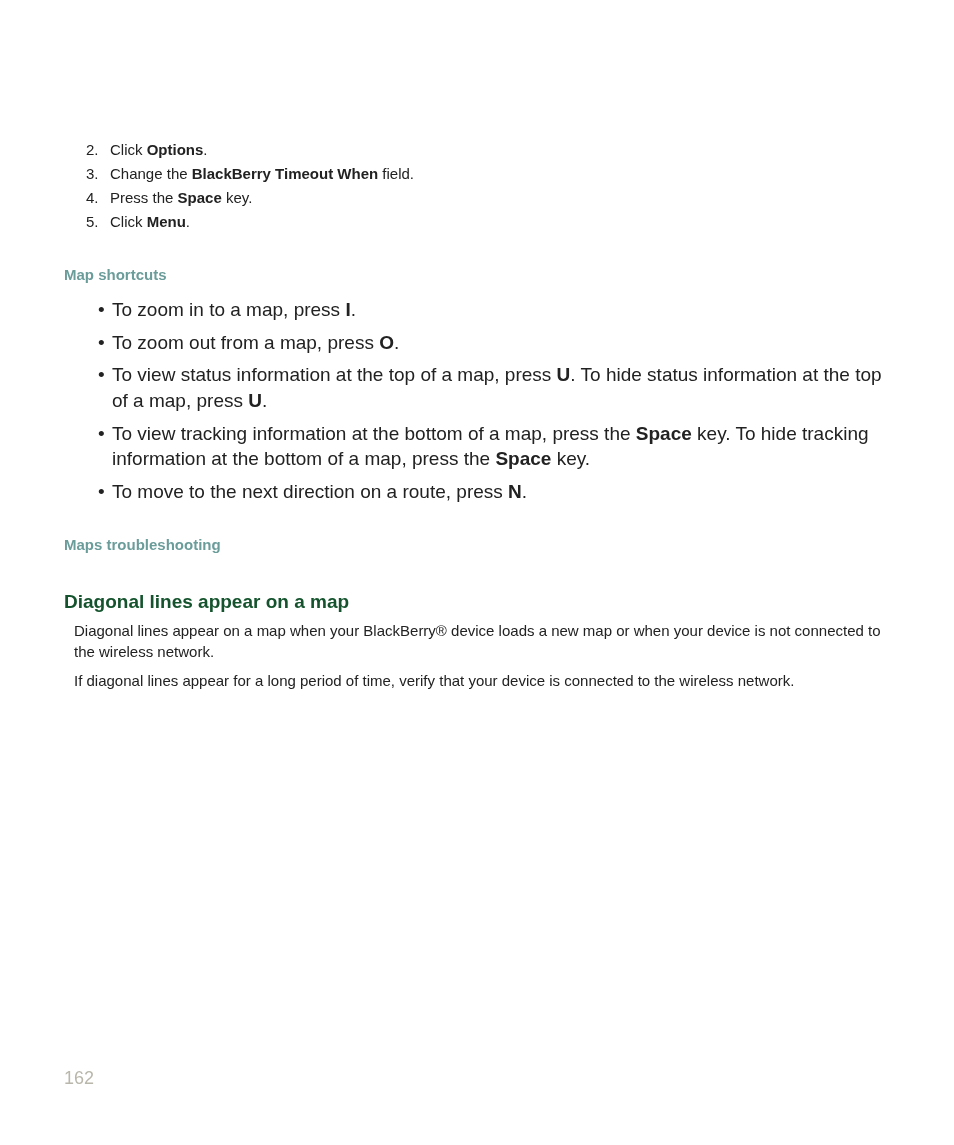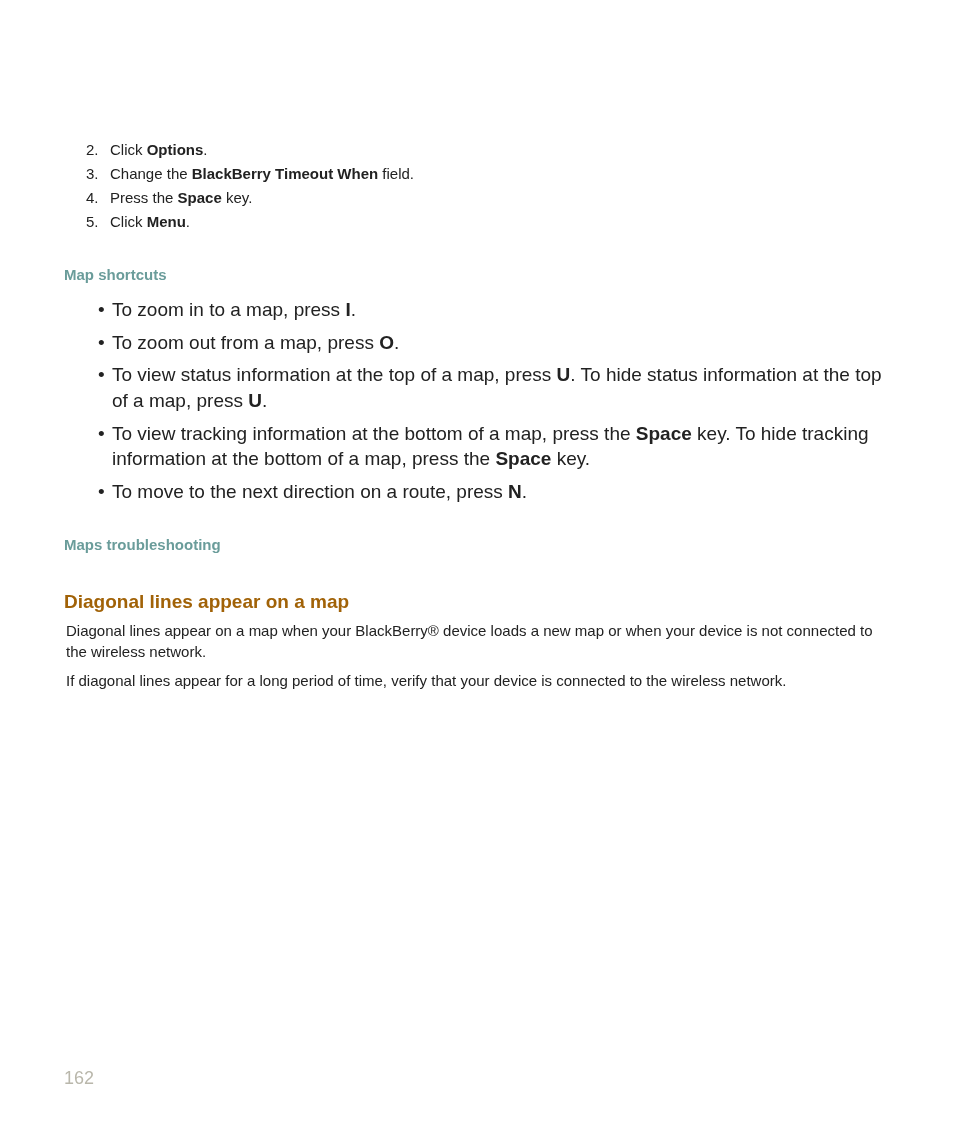--- a/index.html
+++ b/index.html
@@ -54,30 +54,30 @@
   ul.bullets li::before {
     content: "•";
     position: absolute;
     left: 0;
     top: 0;
     color: #222;
   }
   h3.subsection {
     font-size: 19px;
     font-weight: 700;
-    color: #a16207;
+    color: #14532d;
     margin-top: 38px;
     margin-bottom: 8px;
   }
   p.body {
     font-size: 15px;
     color: #222;
     line-height: 1.38;
     margin-bottom: 8px;
-    margin-left: 2px;
+    margin-left: 10px;
   }
   .page-number {
     position: absolute;
     bottom: 56px;
     left: 64px;
     font-size: 18px;
     color: #b9b7ab;
   }
   b { font-weight: 700; }
 </style>

